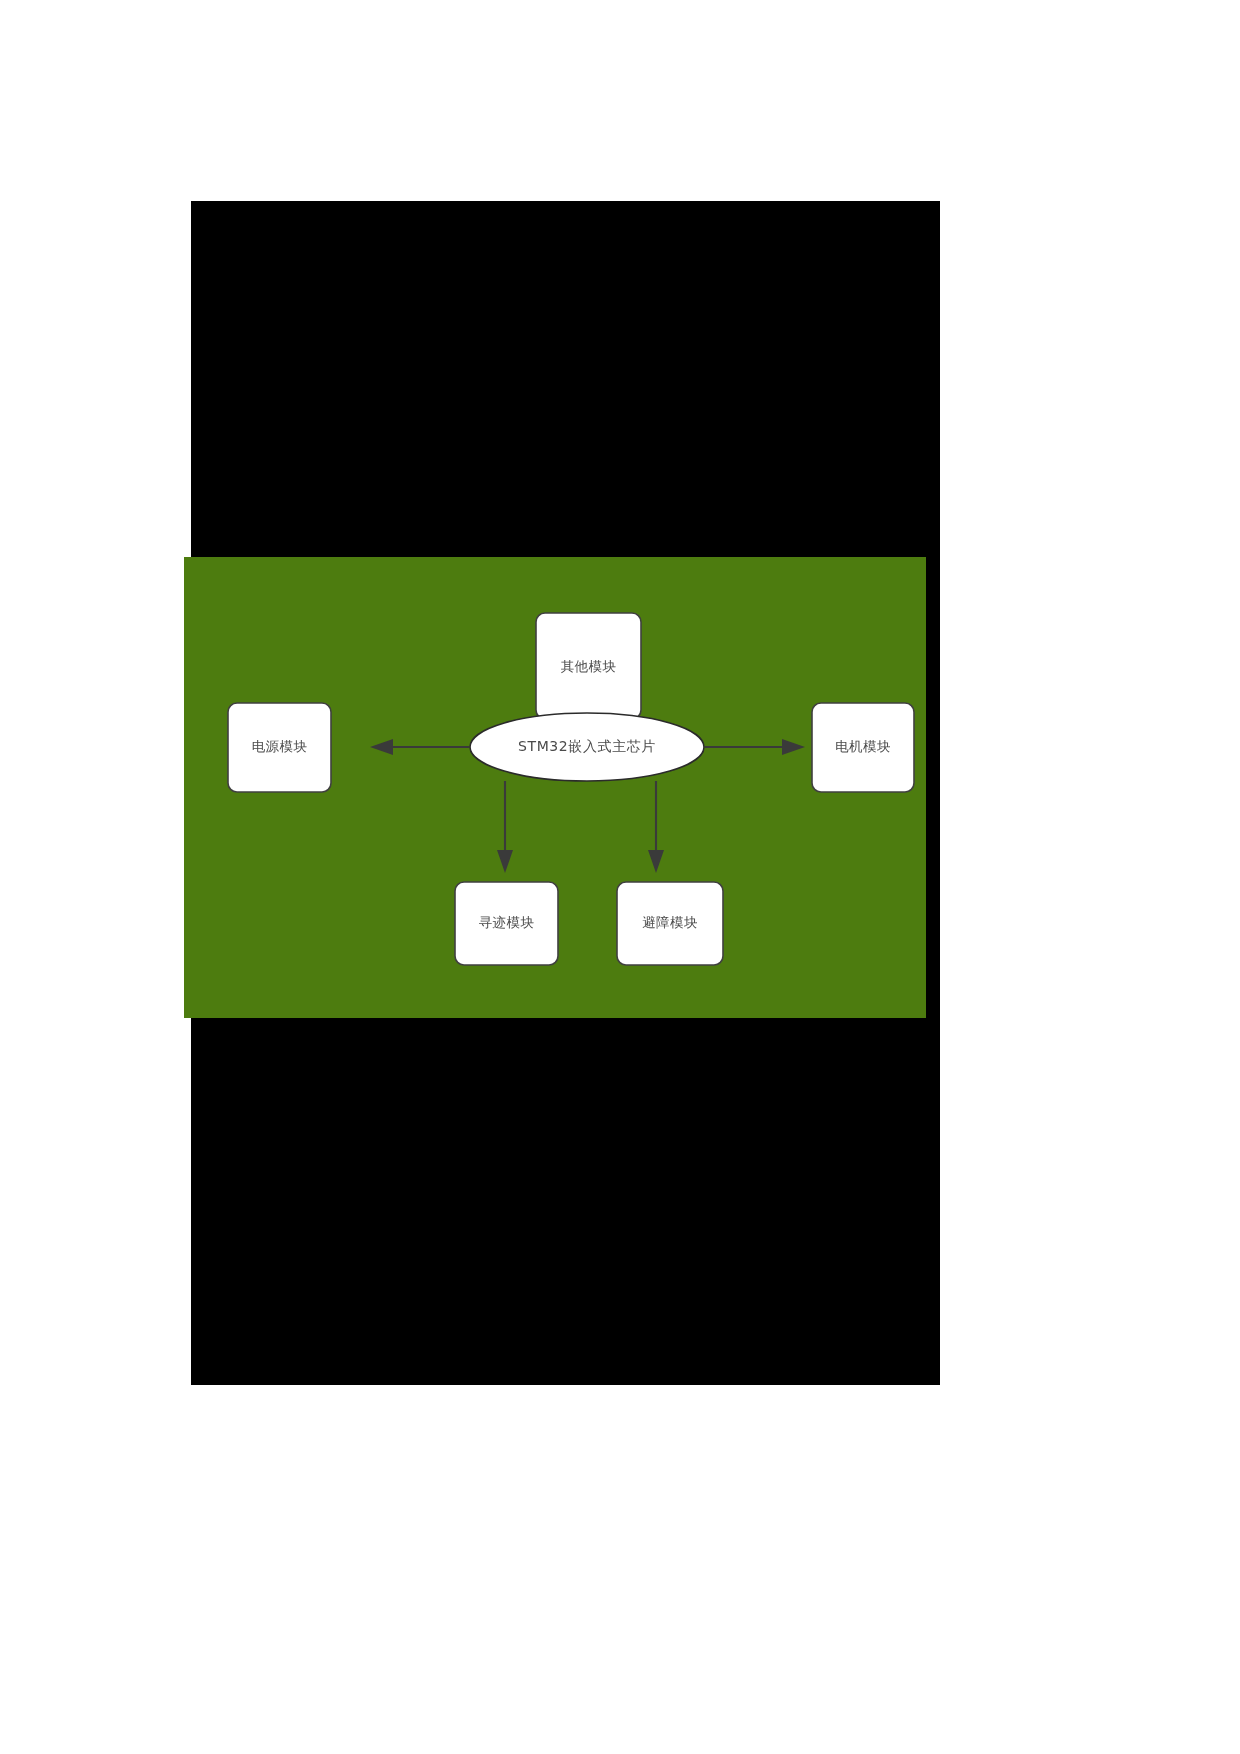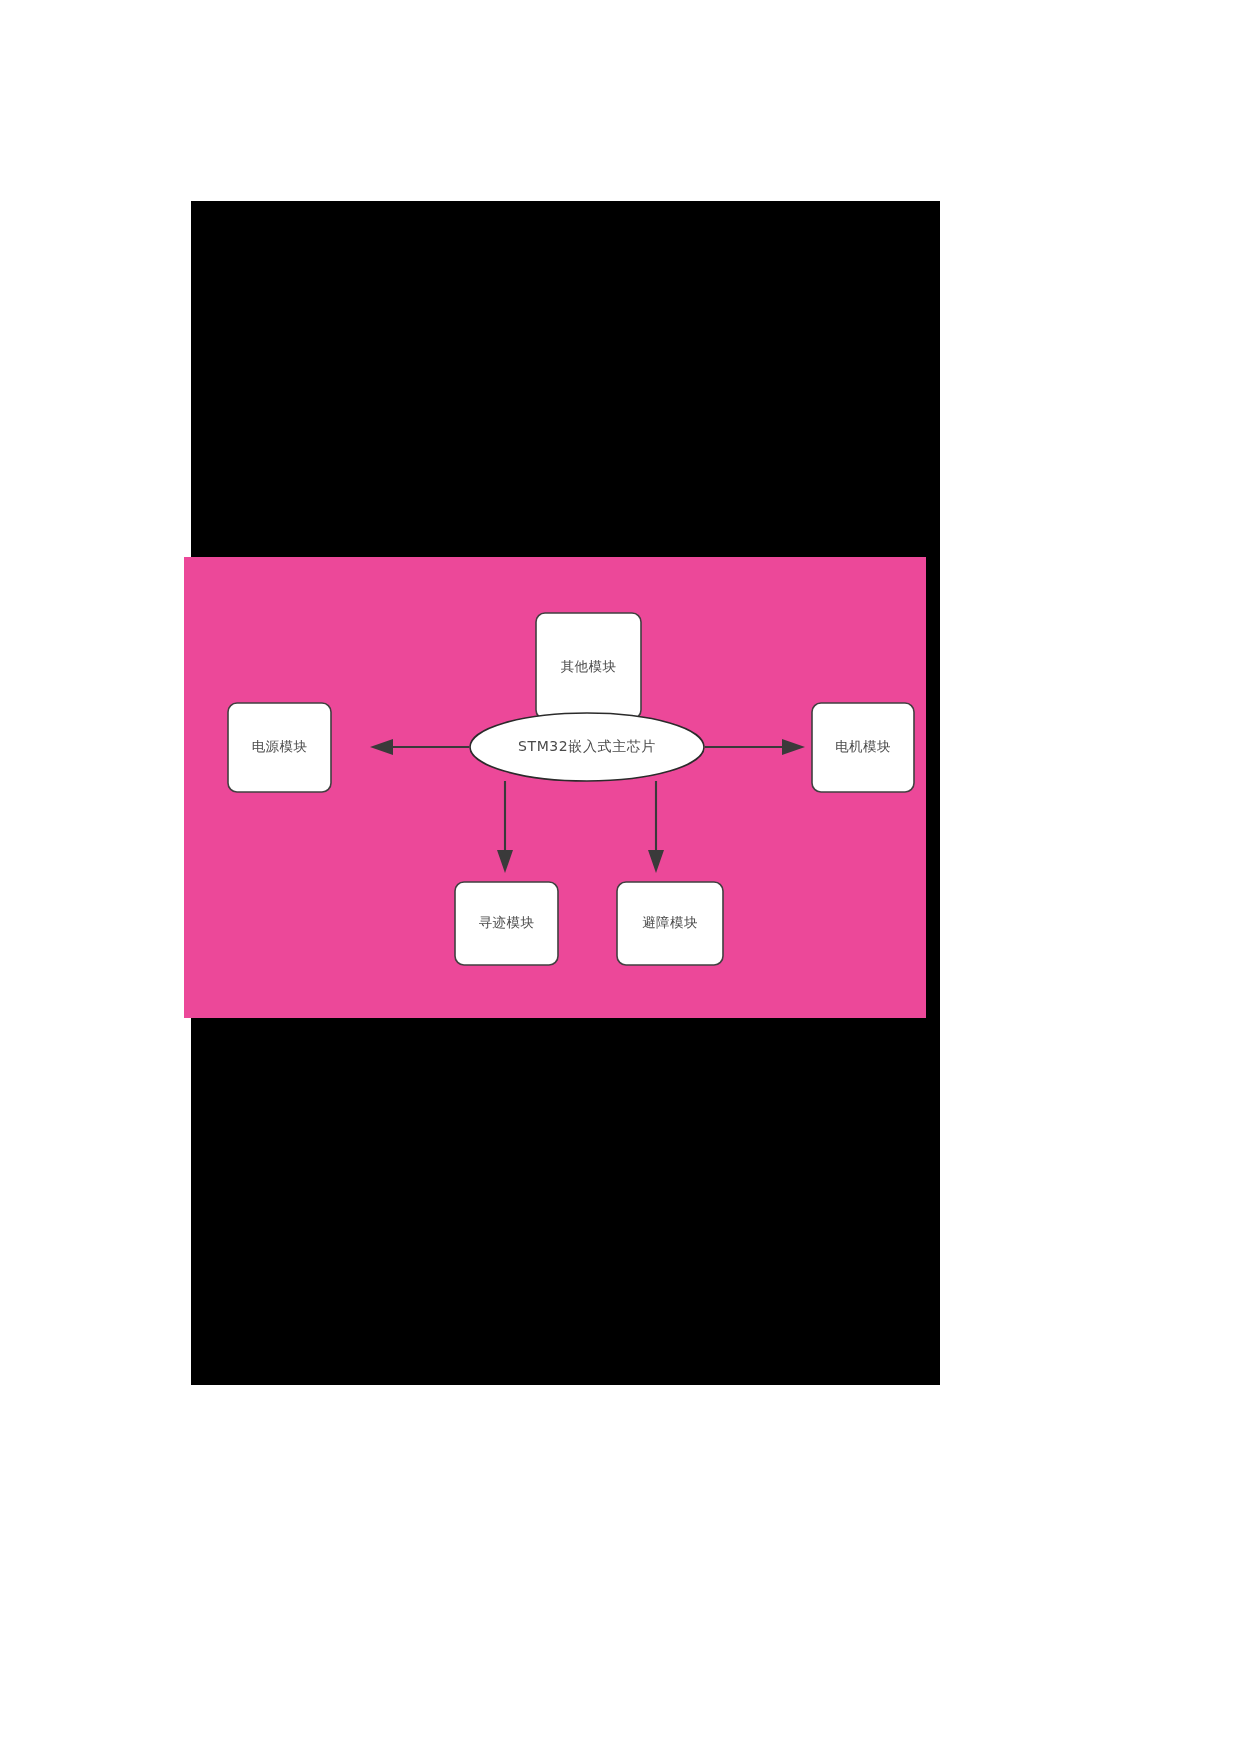--- a/index.html
+++ b/index.html
@@ -26,21 +26,21 @@
     background: #000000;
   }
 
   
   #diagram-panel {
     position: absolute;
     left: 184px;
     top: 557px;
     width: 742px;
     height: 461px;
-    background: #ec4899;
+    background: #4d7c0f;
   }
 
   
   #diagram-svg {
     position: absolute;
     left: 0;
     top: 0;
     width: 742px;
     height: 461px;
     display: block;

